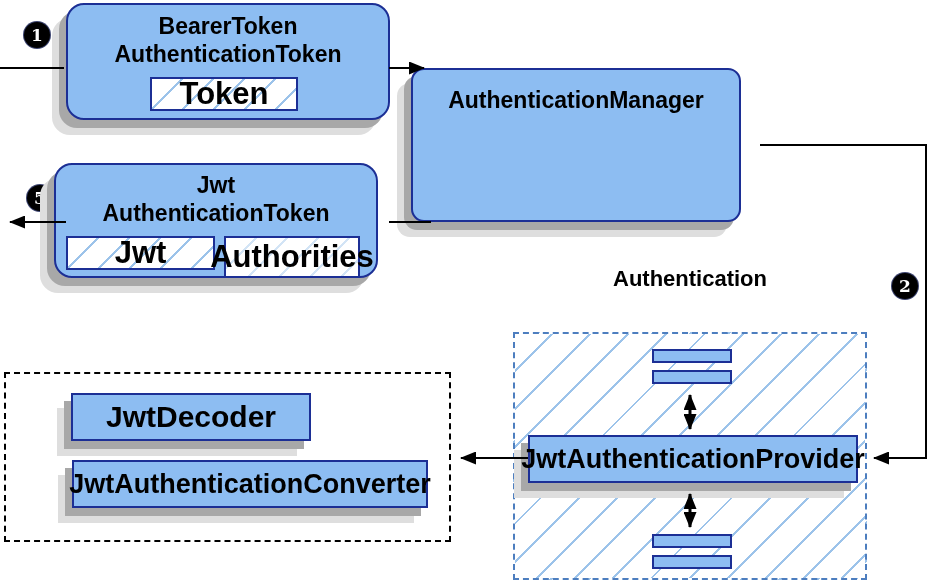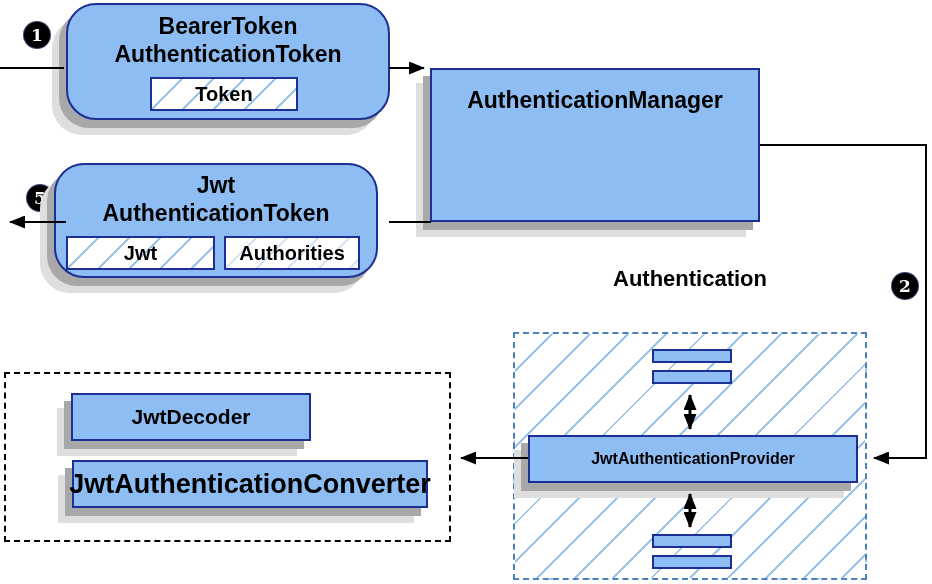--- a/index.html
+++ b/index.html
@@ -5,26 +5,26 @@
   html,body{margin:0;padding:0;background:#ffffff;}
   #canvas{
     position:relative;width:932px;height:584px;background:#ffffff;overflow:hidden;
     font-family:"Liberation Sans", sans-serif;
   }
   .node{
     position:absolute;background:#8dbdf2;border:2px solid #1c2f95;box-sizing:border-box;
     color:#000;font-weight:bold;
   }
   .shadowed{box-shadow:-7px 8px 0 0 #a8a8a8, -14px 15px 0 0 #dedede;}
-  .rounded{border-radius:30px;}
+  .rounded{border-radius:18px;}
   .node-title{ text-align:center;font-size:23px;line-height:28px;font-weight:bold;}
   .inner-box{
     position:absolute;background-color:#ffffff;border:2px solid #1c2f95;box-sizing:border-box;
     display:flex;align-items:center;justify-content:center;
-    font-size:20px;font-weight:bold;color:#000;
+    font-size:31px;font-weight:bold;color:#000;
   }
   .hatch{
     background-image:repeating-linear-gradient(135deg, rgba(0,0,0,0) 0px, rgba(0,0,0,0) 20px, #9cc3ea 20px, #9cc3ea 22px);
   }
   .hatch-faint{
     background-image:repeating-linear-gradient(135deg, rgba(0,0,0,0) 0px, rgba(0,0,0,0) 20px, rgba(156,195,234,0.45) 20px, rgba(156,195,234,0.45) 22px);
   }
   .hatch-big{
     background-color:#ffffff;
     background-image:repeating-linear-gradient(135deg, rgba(0,0,0,0) 0px, rgba(0,0,0,0) 25px, #9cc3ea 25px, #9cc3ea 27px);
@@ -75,56 +75,56 @@
   <div class="node rounded shadowed" style="left:66px;top:3px;width:324px;height:117px;">
     <div class="node-title" style="margin-top:7px;">
       <span style="display:block;">BearerToken</span>
       <span style="display:block;">AuthenticationToken</span>
     </div>
     <div class="inner-box hatch" style="left:82px;top:72px;width:148px;height:34px;">
       <span>Token</span>
     </div>
   </div>
 
-  <div class="node shadowed" style="left:430px;top:68px;width:330px;height:154px;">
+  <div class="node shadowed" style="left:411px;top:68px;width:330px;height:154px;border-radius:13px;">
     <div class="node-title" style="margin-top:16px;">AuthenticationManager</div>
   </div>
 
   <div class="node rounded shadowed" style="left:54px;top:163px;width:324px;height:115px;">
     <div class="node-title" style="margin-top:6px;">
       <span style="display:block;">Jwt</span>
       <span style="display:block;">AuthenticationToken</span>
     </div>
     <div class="inner-box hatch" style="left:10px;top:71px;width:149px;height:34px;">
       <span>Jwt</span>
     </div>
-    <div class="inner-box hatch-faint" style="left:168px;top:71px;width:136px;height:34px;">
+    <div class="inner-box hatch-faint" style="left:168px;top:71px;width:136px;height:42px;">
       <span>Authorities</span>
     </div>
   </div>
 
   <div class="group-title" style="left:540px;top:266px;width:300px;">
     <span style="display:block;">Authentication</span>
   </div>
 
   <div class="group-dashed-blue hatch-big" style="left:513px;top:332px;width:354px;height:248px;"></div>
 
   <div class="mini-bar" style="left:652px;top:349px;"></div>
   <div class="mini-bar" style="left:652px;top:370px;"></div>
 
   <div class="mini-bar" style="left:652px;top:534px;"></div>
   <div class="mini-bar" style="left:652px;top:555px;"></div>
 
-  <div class="node shadowed center-flex" style="left:528px;top:435px;width:330px;height:48px;font-size:16px;">
+  <div class="node shadowed center-flex" style="left:528px;top:435px;width:330px;height:48px;font-size:27px;">
     <span>JwtAuthenticationProvider</span>
   </div>
 
   <div class="group-dashed-black" style="left:4px;top:372px;width:447px;height:170px;"></div>
 
-  <div class="node shadowed center-flex" style="left:71px;top:393px;width:240px;height:48px;font-size:21px;">
+  <div class="node shadowed center-flex" style="left:71px;top:393px;width:240px;height:48px;font-size:30px;">
     <span>JwtDecoder</span>
   </div>
 
   <div class="node shadowed center-flex" style="left:72px;top:460px;width:356px;height:48px;font-size:27px;">
     <span>JwtAuthenticationConverter</span>
   </div>
 
   <svg id="wires" xmlns="http://www.w3.org/2000/svg">
     <defs>
       <marker id="ah" markerUnits="userSpaceOnUse" markerWidth="17" markerHeight="13" refX="15" refY="6.5" orient="auto-start-reverse">

